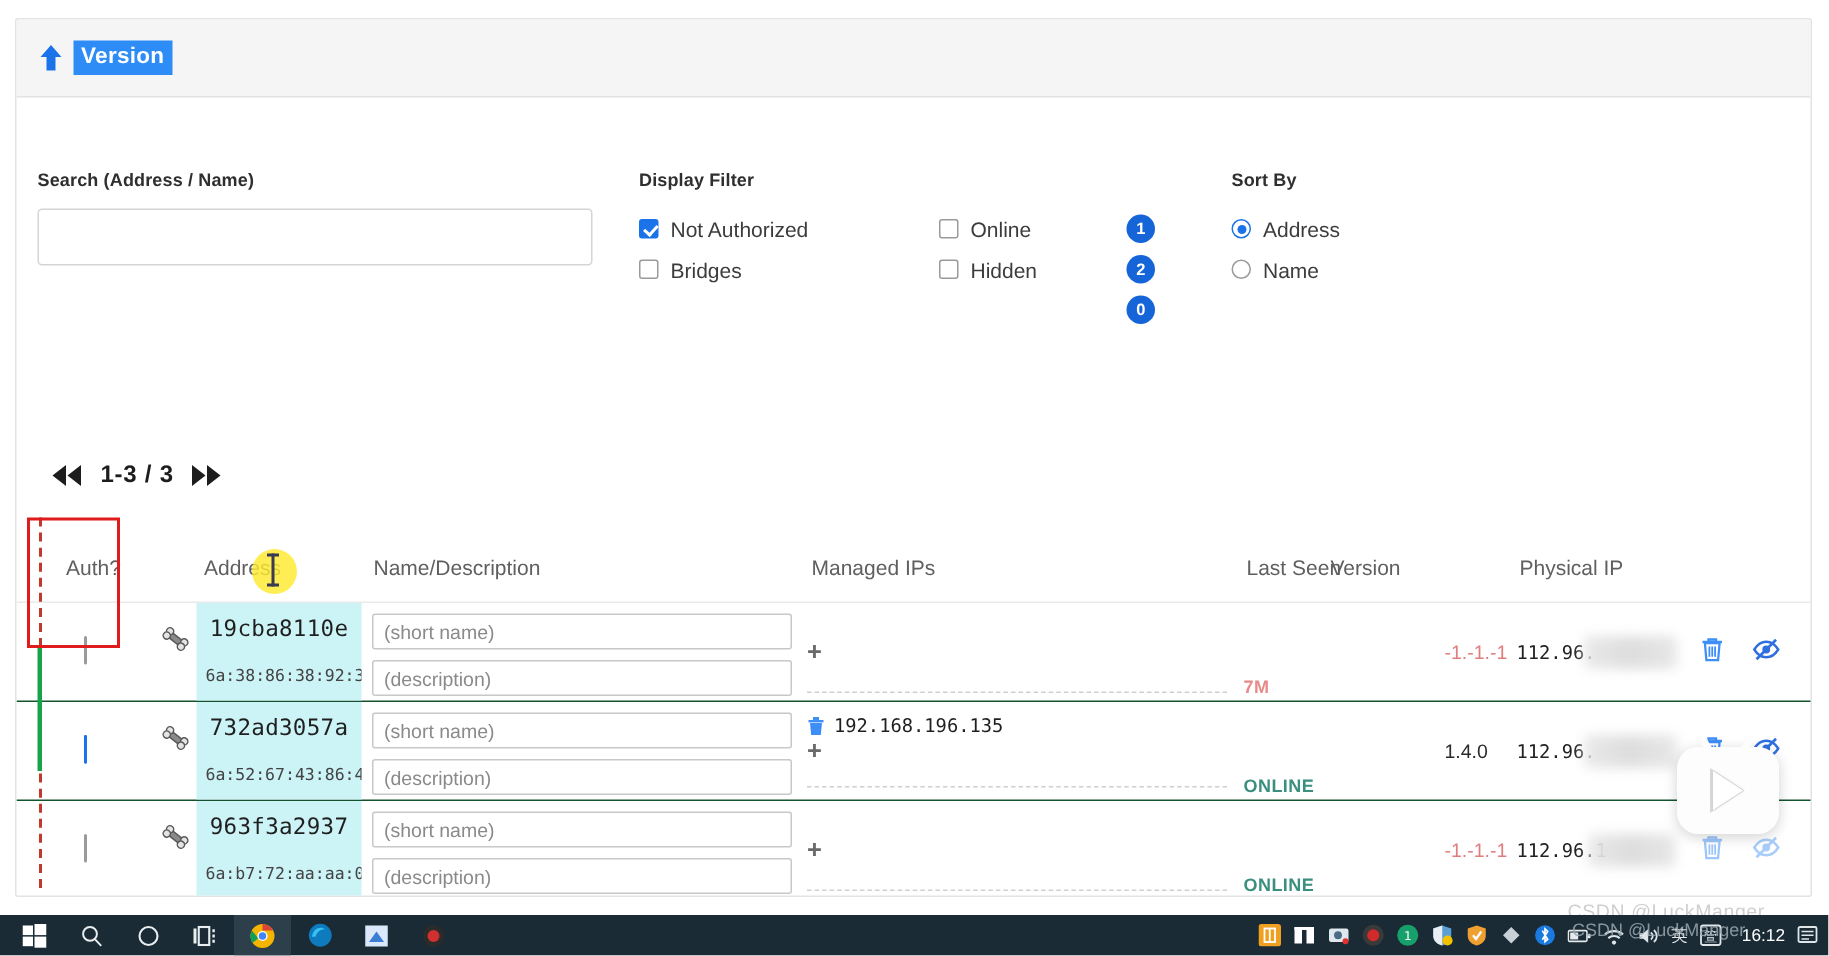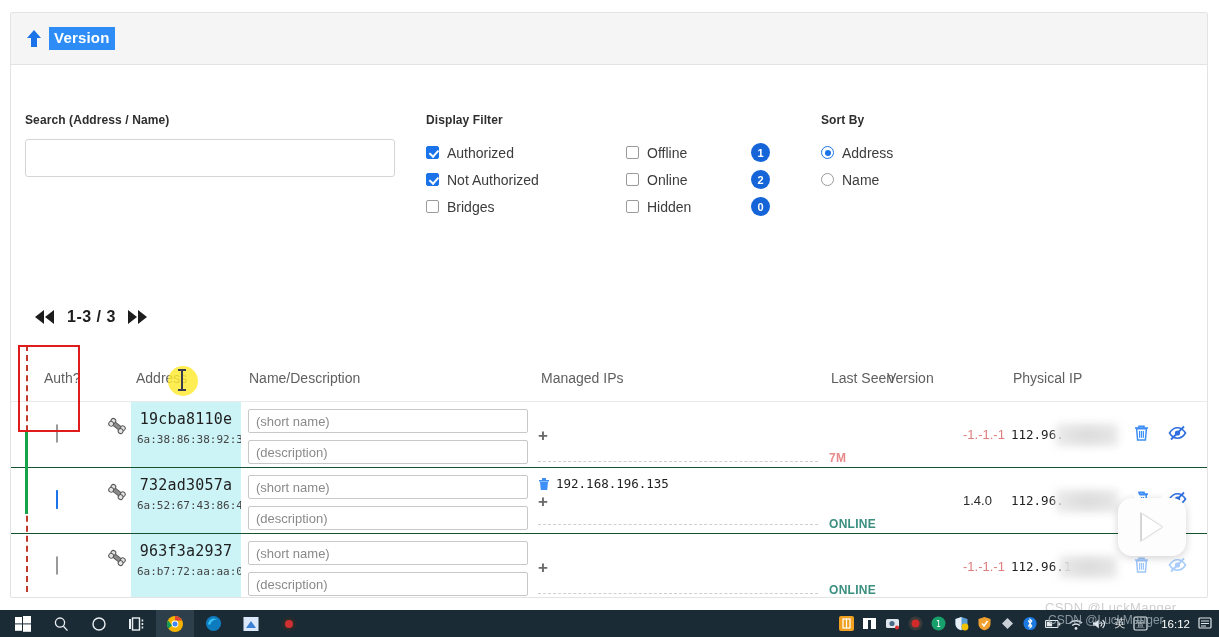--- a/index.html
+++ b/index.html
@@ -112,21 +112,21 @@
   .addr-cell{
     position:absolute;left:120px;top:0;width:110px;height:65px;
     background:#ccf3f6;box-sizing:border-box;padding-top:8px;
   }
   .addr-main{
     font-family:"DejaVu Sans Mono", monospace;font-size:15px;color:#1f1f1f;
     text-align:center;letter-spacing:.2px;
   }
   .addr-mac{
     font-family:"DejaVu Sans Mono", monospace;font-size:11px;color:#444;
-    margin-top:5px;padding-left:6px;white-space:nowrap;overflow:hidden;
+    margin-top:16px;padding-left:6px;white-space:nowrap;overflow:hidden;
   }
   .nd-cell{position:absolute;left:237px;top:7px;}
   .nd-in{
     display:block;width:280px;height:24px;box-sizing:border-box;
     border:1px solid #c8c8c8;border-radius:2px;background:#fff;
     font-size:13px;color:#8a8a8a;padding:0 7px;margin-bottom:7px;outline:none;
   }
   .nd-in::placeholder{color:#8a8a8a;}
   .ip-cell{position:absolute;left:527px;top:6px;width:285px;}
   .ip-entry{display:flex;align-items:center;font-family:"DejaVu Sans Mono", monospace;
@@ -231,36 +231,28 @@
           <div class="grp-label">Search (Address / Name)</div>
           <input class="search-input" type="text" placeholder="" style="">
         </div>
 
         <div class="col-display">
           <div class="grp-label">Display Filter</div>
           <div class="cbrow" style="position:relative;">
             <div class="cbcol">
               <div class="cbline">
                 <span class="cb checked"></span>
-                <span class="cb-label">Authorized</span>
-              </div>
-              <div class="cbline">
-                <span class="cb checked"></span>
                 <span class="cb-label">Not Authorized</span>
               </div>
               <div class="cbline">
                 <span class="cb"></span>
                 <span class="cb-label">Bridges</span>
               </div>
             </div>
             <div class="cbcol second">
-              <div class="cbline">
-                <span class="cb"></span>
-                <span class="cb-label">Offline</span>
-              </div>
               <div class="cbline">
                 <span class="cb"></span>
                 <span class="cb-label">Online</span>
               </div>
               <div class="cbline">
                 <span class="cb"></span>
                 <span class="cb-label">Hidden</span>
               </div>
             </div>
             <div class="badges">

